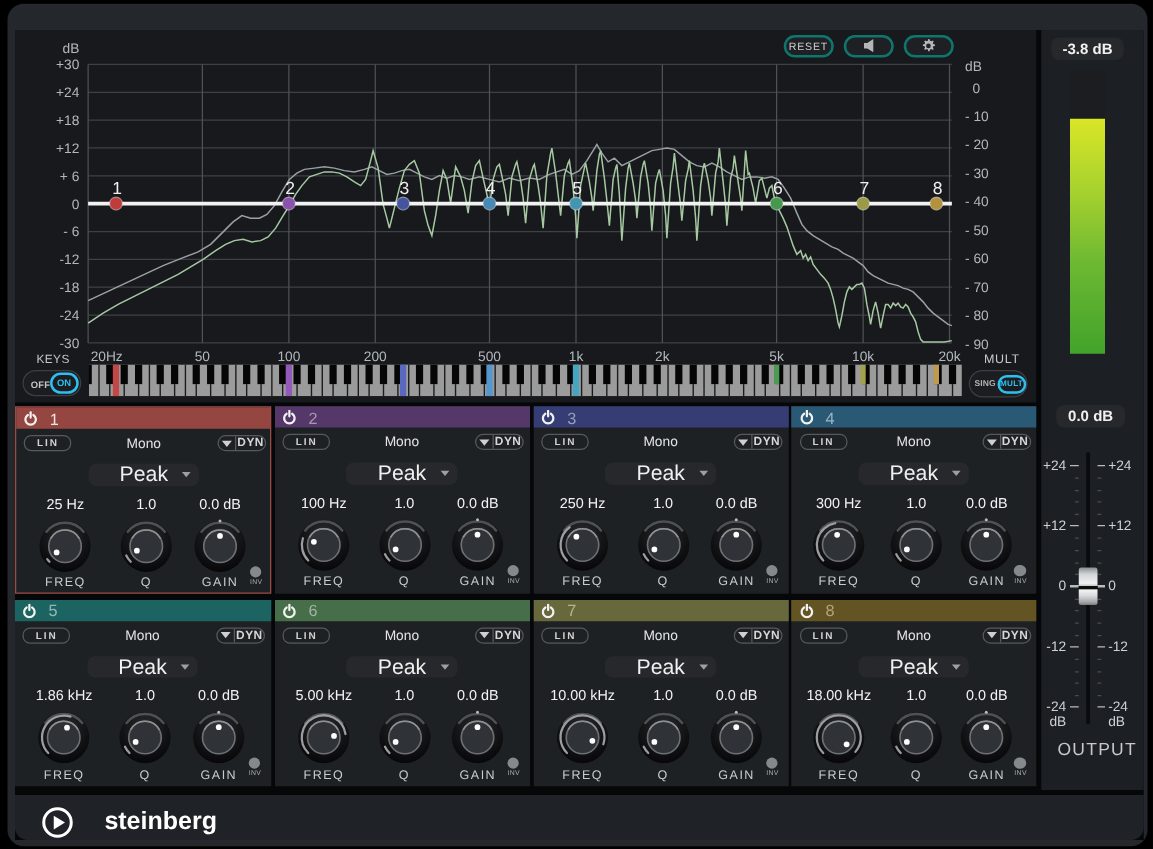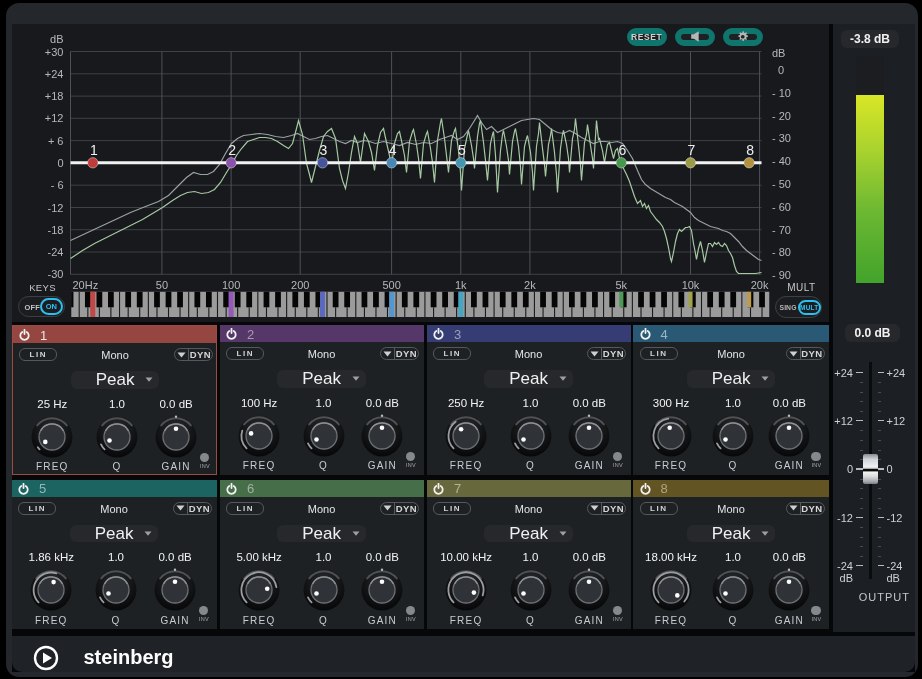--- a/index.html
+++ b/index.html
@@ -4,22 +4,22 @@
 *{margin:0;padding:0;box-sizing:border-box}
 body{width:922px;height:679px;background:#000;font-family:"Liberation Sans",sans-serif;position:relative;overflow:hidden}
 .chrome{position:absolute;left:6px;top:2.5px;width:911.5px;height:674.5px;background:#24272b;border-radius:13px;}
 .content{position:absolute;left:11.5px;top:23.5px;width:903.5px;height:648.5px;background:#060708;}
 .panel{position:absolute;background:#17191d}
 .display{left:11.5px;top:23.5px;width:817.5px;height:298.5px}
 .meterp{left:833px;top:23.5px;width:82px;height:608px;background:#1c1f23}
 .bar{left:11.5px;top:636px;width:903.5px;height:36px;background:#1f2226;border-bottom-left-radius:10px;border-bottom-right-radius:10px}
 .ax{font-size:11px;fill:#b4b8bc}
 .hnum{font-size:14px;fill:#f0f0f0}
-.pillbtn{position:absolute;height:18.5px;width:39.5px;border:6px solid #0f766e;border-radius:9.5px;background:#1e2023;color:#cfcfcf;
- display:flex;align-items:center;justify-content:center;font-size:8.5px;font-weight:bold;letter-spacing:0.6px}
+.pillbtn{position:absolute;height:18.5px;width:39.5px;border:2px solid #0f766e;border-radius:9.5px;background:#1e2023;color:#cfcfcf;
+ display:flex;align-items:center;justify-content:center;font-size:8.5px;font-weight:normal;letter-spacing:0.6px}
 .band{position:absolute;background:#1e2124}
 .bhdr{position:absolute;left:0;top:0;right:0;height:17px}
 .pwr{position:absolute;left:6.5px;top:3px}
 .bnum{position:absolute;left:24.5px;top:1.5px;width:13px;text-align:center;font-size:13px}
 .lin{position:absolute;left:6.8px;top:22.3px;width:38px;height:13px;border:1px solid #55585c;border-radius:6px;
  font-size:8px;font-weight:bold;letter-spacing:1.5px;color:#d2d2d2;display:flex;align-items:center;justify-content:center}
 .mono{position:absolute;top:23.3px;text-align:center;font-size:11px;color:#e2e4e6}
 .dyn{position:absolute;top:22.3px;width:39px;height:13px;border:1px solid #55585c;border-radius:6.5px;display:flex;align-items:center}
 .dynt{font-size:8px;color:#cfcfcf;width:14px;text-align:center;border-right:1px solid #55585c;height:100%;display:flex;align-items:center;justify-content:center}
 .dynl{font-size:9.5px;font-weight:bold;color:#d6d6d6;flex:1;text-align:center;letter-spacing:0.4px}
@@ -339,21 +339,21 @@
 <div class="mtick" style="left:45.2px;top:522.7px;width:3.2px"></div>
 <div class="mtick" style="left:26.7px;top:532.3px;width:3.2px"></div>
 <div class="mtick" style="left:45.2px;top:532.3px;width:3.2px"></div>
 <div class="flab" style="right:62px;top:536.5px;text-align:right">-24</div>
 <div class="flab" style="left:53.5px;top:536.5px">-24</div>
 <div class="tick" style="left:23px;top:541.3px;width:7px"></div>
 <div class="tick" style="left:45.2px;top:541.3px;width:6px"></div>
 <div class="flab" style="right:62px;top:548.0px;text-align:right">dB</div>
 <div class="flab" style="left:53.5px;top:548.0px">dB</div>
 <div style="position:absolute;left:30px;top:430.1px;width:15.2px;height:30.5px;border-radius:2px;background:linear-gradient(to bottom,#8a8d90 0%,#d2d5d8 18%,#eef0f2 42%,#caccce 48%,#0b0b0b 50%,#0b0b0b 56%,#f2f3f4 60%,#d8dadc 75%,#a5a8ab 92%,#7a7d80 100%)"></div>
-<div style="position:absolute;left:13px;top:567.3px;width:64px;text-align:right;font-size:11px;color:#c6c8ca;letter-spacing:1px">OUTPUT</div>
+<div style="position:absolute;left:13px;top:567.3px;width:64px;text-align:left;font-size:14px;color:#c6c8ca;letter-spacing:1px">OUTPUT</div>
 </div>
 <div class="band" style="left:11.5px;top:325.0px;width:205.0px;height:149.5px;border:1px solid #9c4a44;">
     <div class="bhdr" style="background:#954641">
       <svg class="pwr" width="11" height="12" viewBox="0 0 11 12">
         <path d="M3.3 3.0 A4.2 4.2 0 1 0 7.7 3.0" stroke="#f2f2f2" stroke-width="1.8" fill="none" stroke-linecap="round"></path>
         <line x1="5.5" y1="0.7" x2="5.5" y2="5.0" stroke="#f2f2f2" stroke-width="1.8" stroke-linecap="round"></line>
       </svg>
       <span class="bnum" style="color:#f0e4e2">1</span>
     </div>
     <div class="lin">LIN</div>

